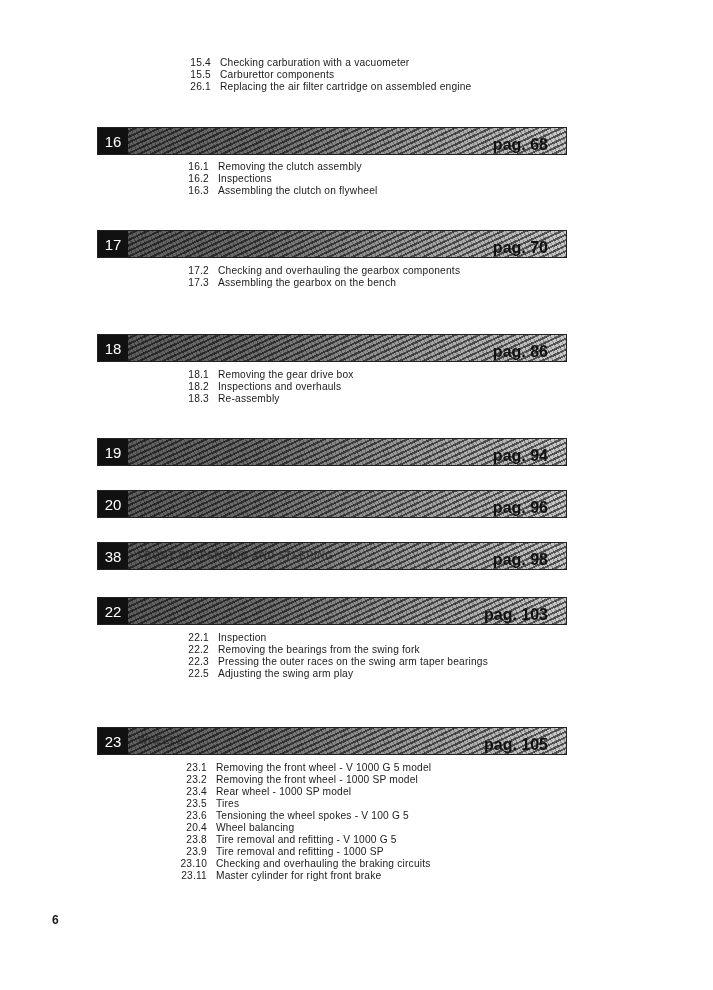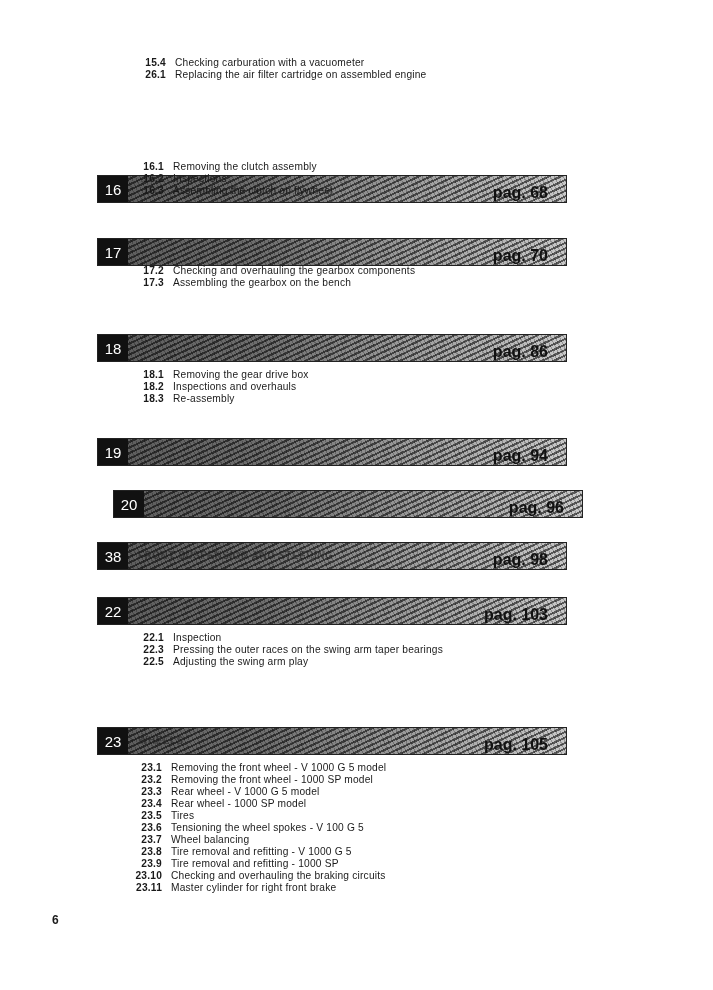--- a/index.html
+++ b/index.html
@@ -2,21 +2,21 @@
 <html><head>
 <meta charset="utf-8">
 <style>
   html, body { margin: 0; padding: 0; }
   body {
     width: 713px; height: 990px; background: #ffffff; position: relative;
     font-family: "Liberation Sans", sans-serif; color: #1a1a1a; overflow: hidden;
   }
   .items { position: absolute; left: 0; }
   .item { display: flex; font-size: 10.2px; line-height: 12px; height: 12px; letter-spacing: 0.2px; }
-  .item .num { font-weight: bold; text-align: right; }
+  .item .num { font-weight: normal; text-align: right; padding-left: 45px; }
   .item .text { padding-left: 9px; white-space: nowrap; }
   .banner {
     position: absolute; left: 97px; width: 470px; height: 28px;
     border: 1px solid #222; box-sizing: border-box; overflow: hidden;
     background:
       repeating-linear-gradient(155deg, rgba(0,0,0,0.55) 0px, rgba(0,0,0,0.55) 2px, rgba(255,255,255,0.0) 2px, rgba(255,255,255,0.0) 5px),
       repeating-linear-gradient(65deg, rgba(0,0,0,0.25) 0px, rgba(0,0,0,0.25) 1px, rgba(255,255,255,0) 1px, rgba(255,255,255,0) 4px),
       linear-gradient(90deg, #5a5a5a 0%, #6e6e6e 35%, #9a9a9a 65%, #c8c8c8 100%);
   }
   .banner .chapter {
@@ -34,46 +34,50 @@
 </style>
 </head>
 <body>
 
 <div class="items" style="top:57px;">
   <div class="item">
       <span class="num" style="width:166px">15.4</span>
       <span class="text">Checking carburation with a vacuometer</span>
     </div>
   <div class="item">
+      <span class="num" style="width:166px">15.5</span>
+      <span class="text">Carburettor components</span>
+    </div>
+  <div class="item">
       <span class="num" style="width:166px">26.1</span>
       <span class="text">Replacing the air filter cartridge on assembled engine</span>
     </div>
 </div>
 
-<div class="banner" style="top:127px;margin-top:48px;">
+<div class="banner" style="top:127px;">
   <div class="chapter">16</div>
   <div class="title"></div>
   <div class="pag">pag. 68</div>
 </div>
 <div class="items" style="top:161px;">
   <div class="item">
       <span class="num" style="width:164px">16.1</span>
       <span class="text">Removing the clutch assembly</span>
     </div>
   <div class="item">
       <span class="num" style="width:164px">16.2</span>
       <span class="text">Inspections</span>
     </div>
   <div class="item">
       <span class="num" style="width:164px">16.3</span>
       <span class="text">Assembling the clutch on flywheel</span>
     </div>
 </div>
 
-<div class="banner" style="top:238px;padding-left:22px;">
+<div class="banner" style="top:230px;padding-left:22px;">
   <div class="chapter">17</div>
   <div class="title"></div>
   <div class="pag">pag. 70</div>
 </div>
 <div class="items" style="top:265px;">
   <div class="item">
       <span class="num" style="width:164px">17.2</span>
       <span class="text">Checking and overhauling the gearbox components</span>
     </div>
   <div class="item">
@@ -101,21 +105,21 @@
       <span class="text">Re-assembly</span>
     </div>
 </div>
 
 <div class="banner" style="top:438px;">
   <div class="chapter">19</div>
   <div class="title"></div>
   <div class="pag">pag. 94</div>
 </div>
 
-<div class="banner" style="top:490px;margin-left:16px;">
+<div class="banner" style="top:490px;">
   <div class="chapter">20</div>
   <div class="title"></div>
   <div class="pag">pag. 96</div>
 </div>
 
 <div class="banner" style="top:542px;">
   <div class="chapter">38</div>
   <div class="title">Front suspension and steering</div>
   <div class="pag">pag. 98</div>
 </div>
@@ -124,20 +128,24 @@
   <div class="chapter">22</div>
   <div class="title"></div>
   <div class="pag">pag. 103</div>
 </div>
 <div class="items" style="top:632px;">
   <div class="item">
       <span class="num" style="width:164px">22.1</span>
       <span class="text">Inspection</span>
     </div>
   <div class="item">
+      <span class="num" style="width:164px">22.2</span>
+      <span class="text">Removing the bearings from the swing fork</span>
+    </div>
+  <div class="item">
       <span class="num" style="width:164px">22.3</span>
       <span class="text">Pressing the outer races on the swing arm taper bearings</span>
     </div>
   <div class="item">
       <span class="num" style="width:164px">22.5</span>
       <span class="text">Adjusting the swing arm play</span>
     </div>
 </div>
 
 <div class="banner" style="top:727px;">
@@ -148,37 +156,33 @@
 <div class="items" style="top:762px;">
   <div class="item">
       <span class="num" style="width:162px">23.1</span>
       <span class="text">Removing the front wheel - V 1000 G 5 model</span>
     </div>
   <div class="item">
       <span class="num" style="width:162px">23.2</span>
       <span class="text">Removing the front wheel - 1000 SP model</span>
     </div>
   <div class="item">
-      <span class="num" style="width:162px">23.3</span>
-      <span class="text">Rear wheel - V 1000 G 5 model</span>
-    </div>
-  <div class="item">
       <span class="num" style="width:162px">23.4</span>
       <span class="text">Rear wheel - 1000 SP model</span>
     </div>
   <div class="item">
       <span class="num" style="width:162px">23.5</span>
       <span class="text">Tires</span>
     </div>
   <div class="item">
       <span class="num" style="width:162px">23.6</span>
       <span class="text">Tensioning the wheel spokes - V 100 G 5</span>
     </div>
   <div class="item">
-      <span class="num" style="width:162px">23.7</span>
+      <span class="num" style="width:162px">20.4</span>
       <span class="text">Wheel balancing</span>
     </div>
   <div class="item">
       <span class="num" style="width:162px">23.8</span>
       <span class="text">Tire removal and refitting - V 1000 G 5</span>
     </div>
   <div class="item">
       <span class="num" style="width:162px">23.9</span>
       <span class="text">Tire removal and refitting - 1000 SP</span>
     </div>

